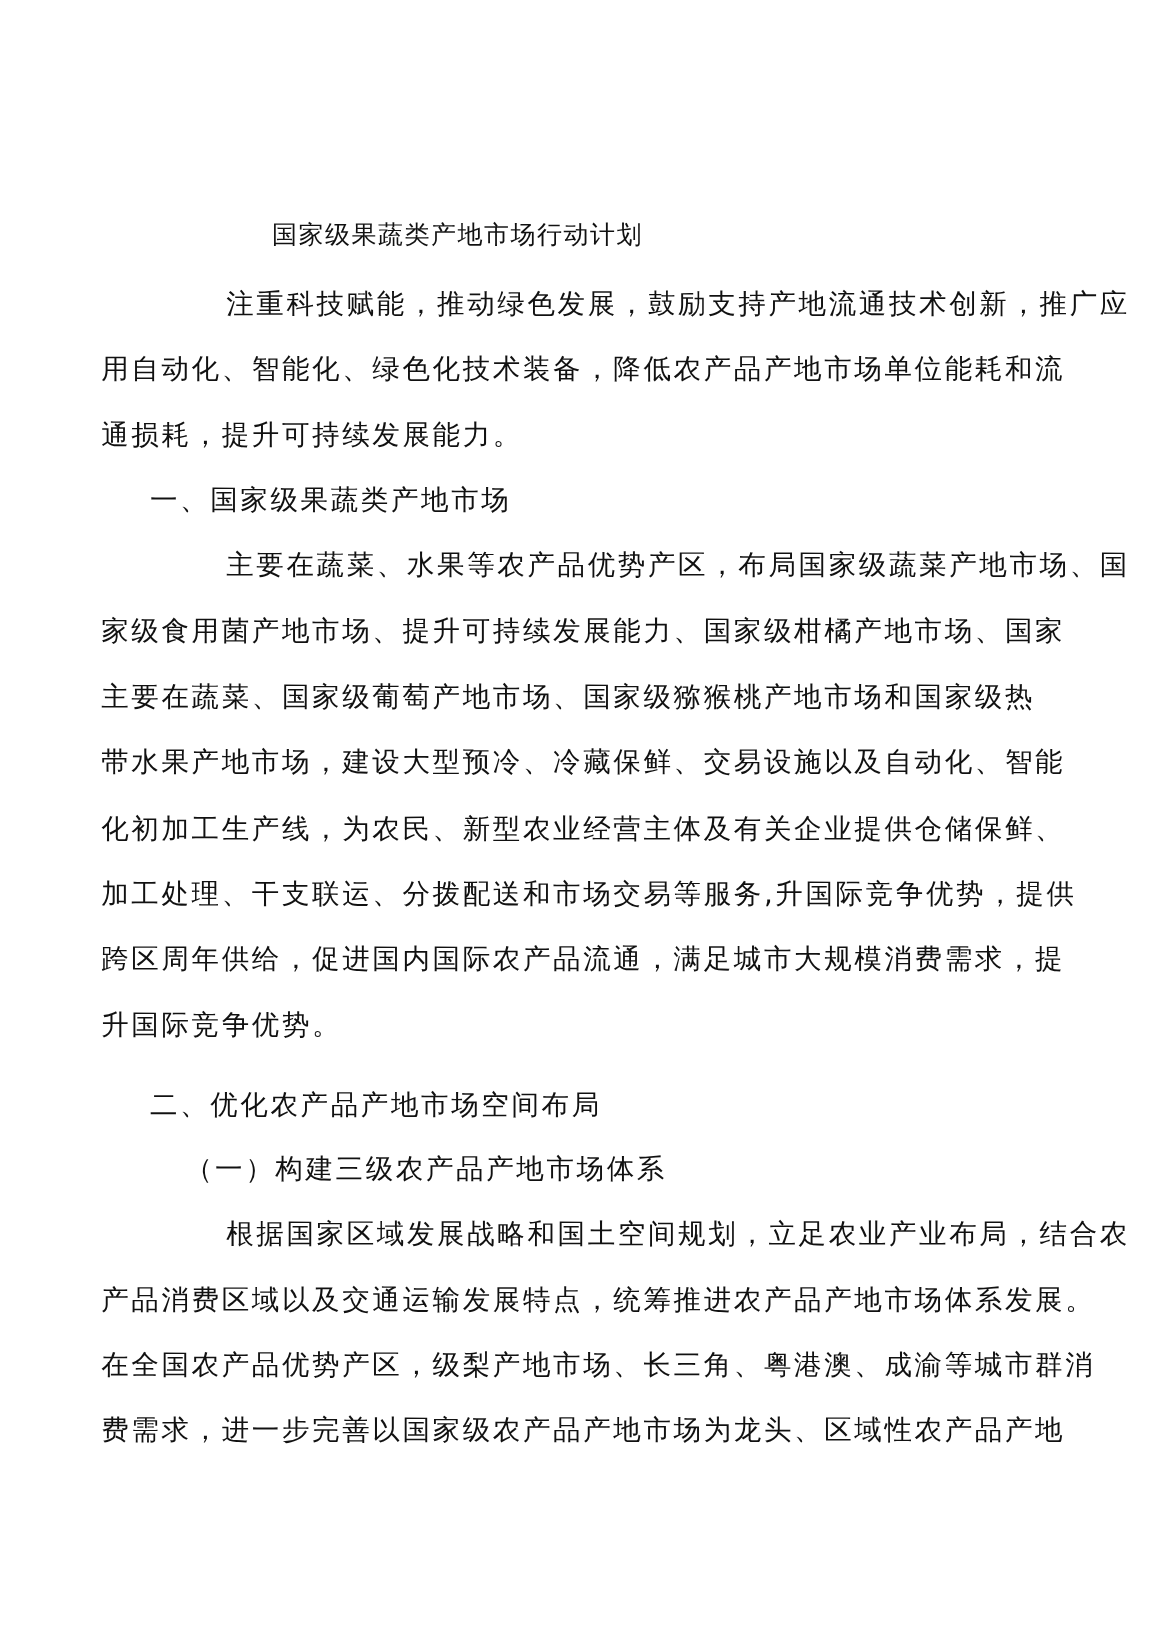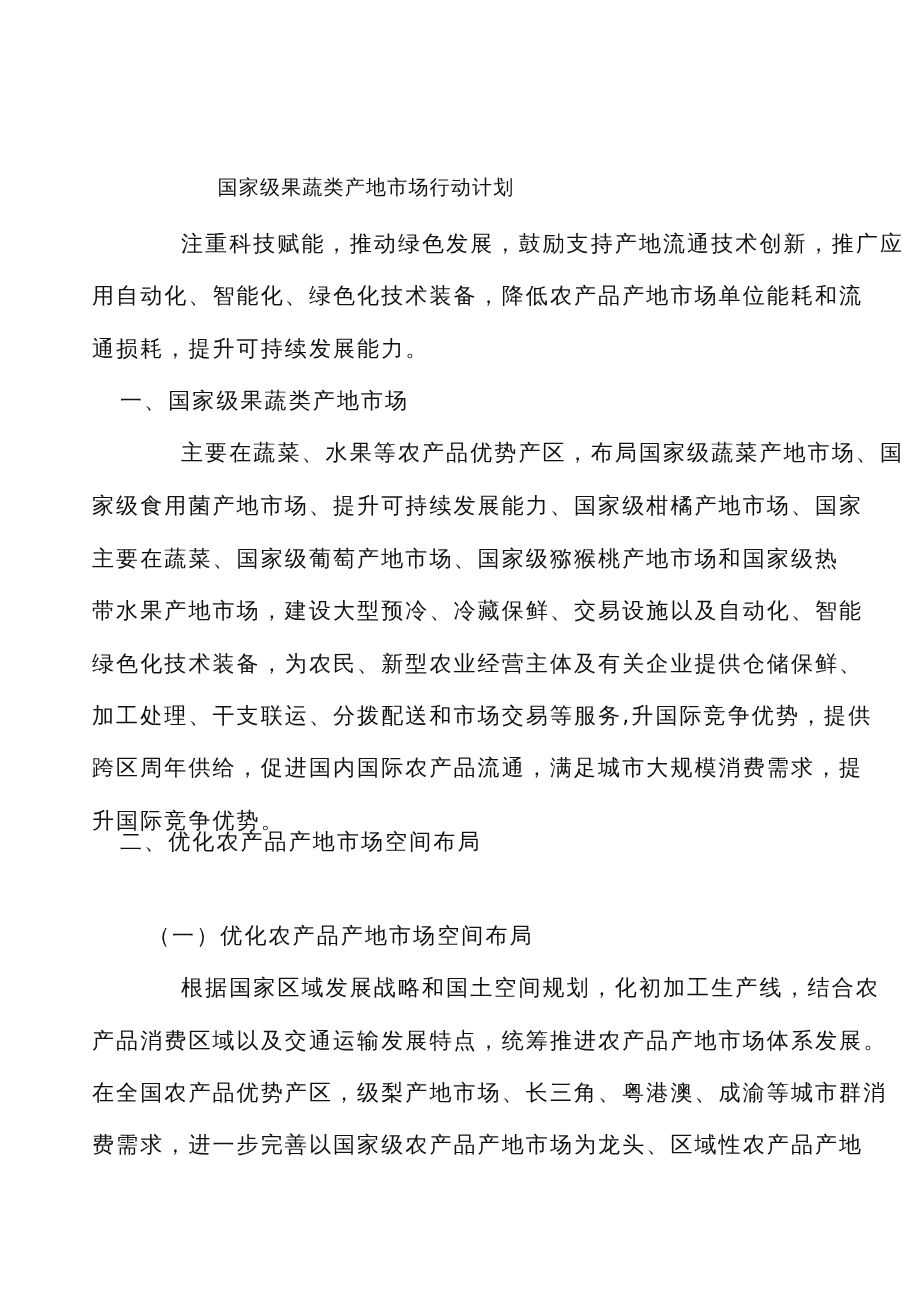--- a/index.html
+++ b/index.html
@@ -10,21 +10,21 @@
     body {
       width: 920px;
       height: 1301px;
       position: relative;
       overflow: hidden;
       font-family: "DejaVu Sans", sans-serif;
       color: #111111;
     }
     .line {
       position: absolute;
-      left: 92px;
+      left: 81px;
       white-space: nowrap;
       font-size: 22px;
       line-height: 30px;
       height: 30px;
       letter-spacing: 2.1px;
     }
     .title {
       position: absolute;
       left: 0;
       width: 732px;
@@ -51,29 +51,29 @@
     <div class="line" style="top:334px">通损耗，提升可持续发展能力。</div>
   </div>
 
   <div class="line heading" style="top:386px">一、国家级果蔬类产地市场</div>
 
   <div>
     <div class="line indent" style="top:438px">主要在蔬菜、水果等农产品优势产区，布局国家级蔬菜产地市场、国</div>
     <div class="line" style="top:491px">家级食用菌产地市场、提升可持续发展能力、国家级柑橘产地市场、国家</div>
     <div class="line" style="top:544px">主要在蔬菜、国家级葡萄产地市场、国家级猕猴桃产地市场和国家级热</div>
     <div class="line" style="top:596px">带水果产地市场，建设大型预冷、冷藏保鲜、交易设施以及自动化、智能</div>
-    <div class="line" style="top:649px">绿色化技术装备，为农民、新型农业经营主体及有关企业提供仓储保鲜、</div>
+    <div class="line" style="top:649px">化初加工生产线，为农民、新型农业经营主体及有关企业提供仓储保鲜、</div>
     <div class="line" style="top:701px">加工处理、干支联运、分拨配送和市场交易等服务,升国际竞争优势，提供</div>
     <div class="line" style="top:753px">跨区周年供给，促进国内国际农产品流通，满足城市大规模消费需求，提</div>
     <div class="line" style="top:806px">升国际竞争优势。</div>
   </div>
 
-  <div class="line heading" style="top:827px">二、优化农产品产地市场空间布局</div>
-  <div class="line sub" style="top:921px">（一）优化农产品产地市场空间布局</div>
+  <div class="line heading" style="top:870px">二、优化农产品产地市场空间布局</div>
+  <div class="line sub" style="top:921px">（一）构建三级农产品产地市场体系</div>
 
   <div>
-    <div class="line indent" style="top:973px">根据国家区域发展战略和国土空间规划，化初加工生产线，结合农</div>
+    <div class="line indent" style="top:973px">根据国家区域发展战略和国土空间规划，立足农业产业布局，结合农</div>
     <div class="line" style="top:1026px">产品消费区域以及交通运输发展特点，统筹推进农产品产地市场体系发展。</div>
     <div class="line" style="top:1078px">在全国农产品优势产区，级梨产地市场、长三角、粤港澳、成渝等城市群消</div>
     <div class="line" style="top:1130px">费需求，进一步完善以国家级农产品产地市场为龙头、区域性农产品产地</div>
   </div>
 
 </div>
 
 </body></html>

